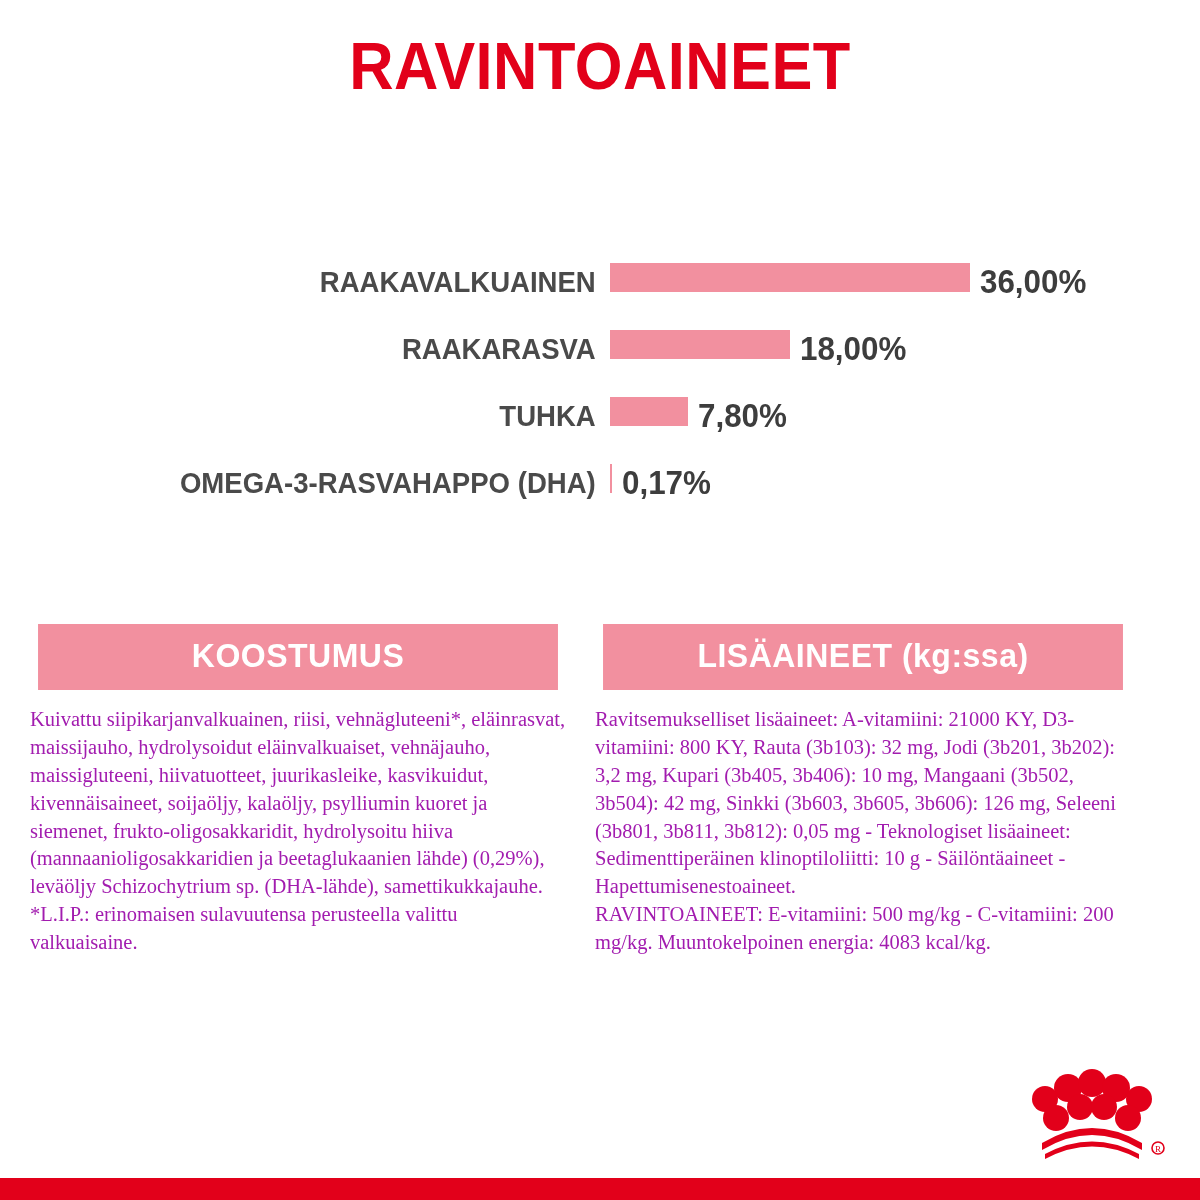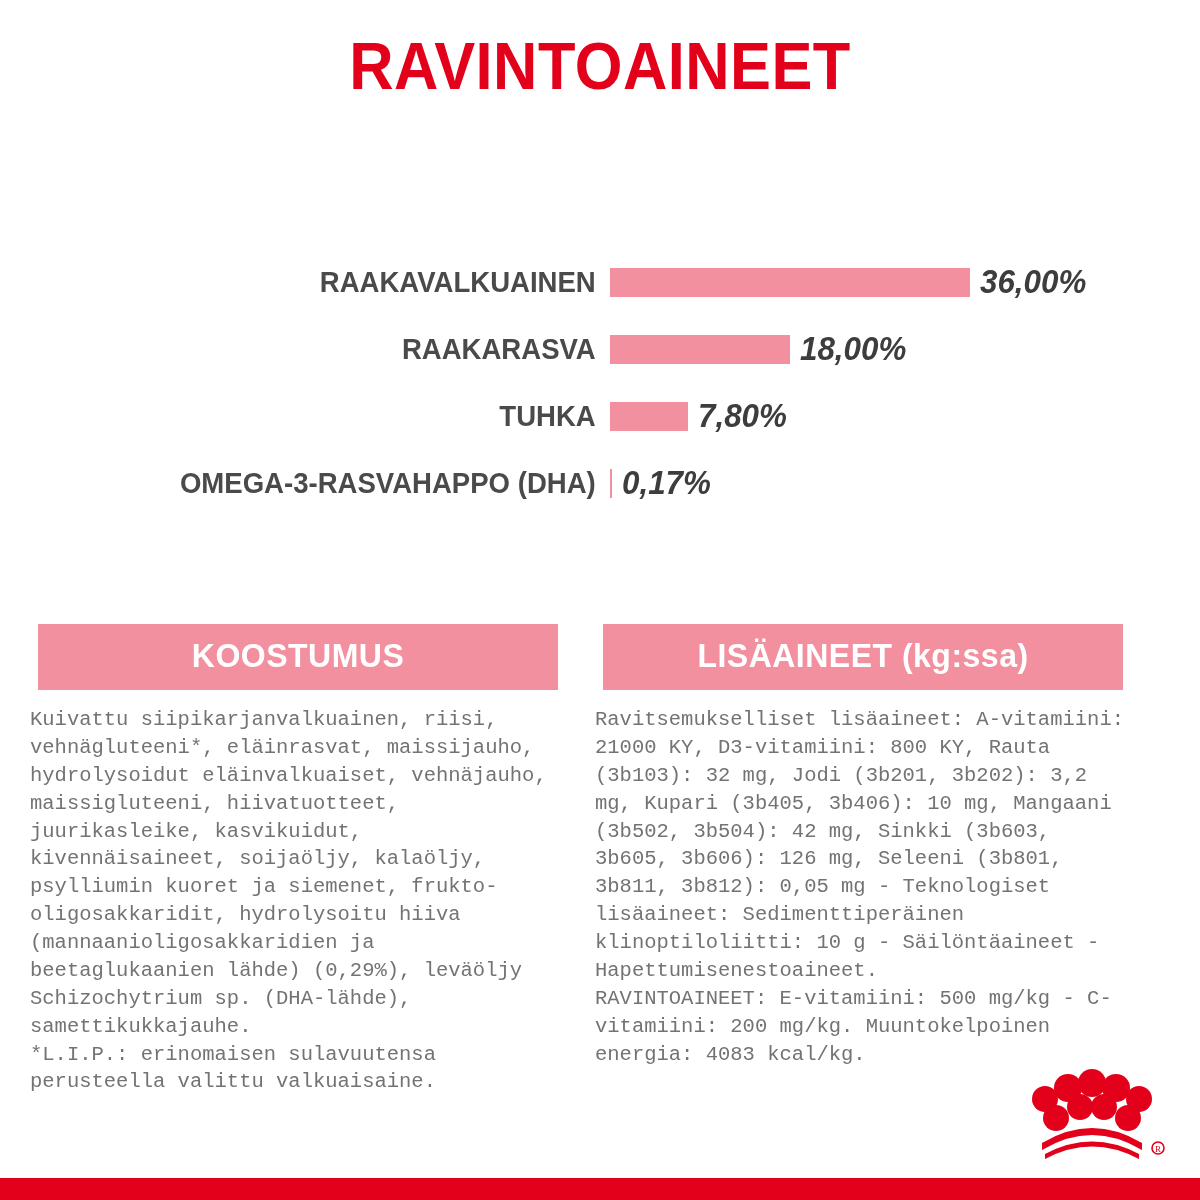--- a/index.html
+++ b/index.html
@@ -54,23 +54,22 @@
     font-size: 29px;
     font-weight: bold;
     font-family: "Liberation Sans Narrow", "Liberation Sans", sans-serif;
     letter-spacing: 0px;
     white-space: nowrap;
     transform: scaleX(0.95);
     transform-origin: right center;
   }
   .chart-barwrap {
     display: flex;
-    align-items: center;
+    align-items: flex-start;
     flex: 1;
-    font-style: italic;
   }
   .chart-bar {
     height: 29px;
     background: #f2909f;
     flex-shrink: 0;
   }
   .chart-value {
     margin-left: 10px;
     color: #3d3d3d;
     font-size: 33px;
@@ -100,24 +99,24 @@
     font-size: 33px;
     font-weight: bold;
     font-family: "Liberation Sans Narrow", "Liberation Sans", sans-serif;
     padding: 13px 0 15px 0;
     letter-spacing: 0.5px;
     transform: scaleX(0.97);
     transform-origin: center;
   }
   .col-body {
     margin-top: 16px;
-    color: #737373;
+    color: #a21caf;
     font-size: 20.5px;
     line-height: 1.36;
-    font-family: Liberation Mono, monospace;
+    font-family: Liberation Serif, serif;
     white-space: pre-line;
   }
 
   
   .logo {
     position: absolute;
     left: 1012px;
     top: 1066px;
     width: 160px;
     height: 96px;

